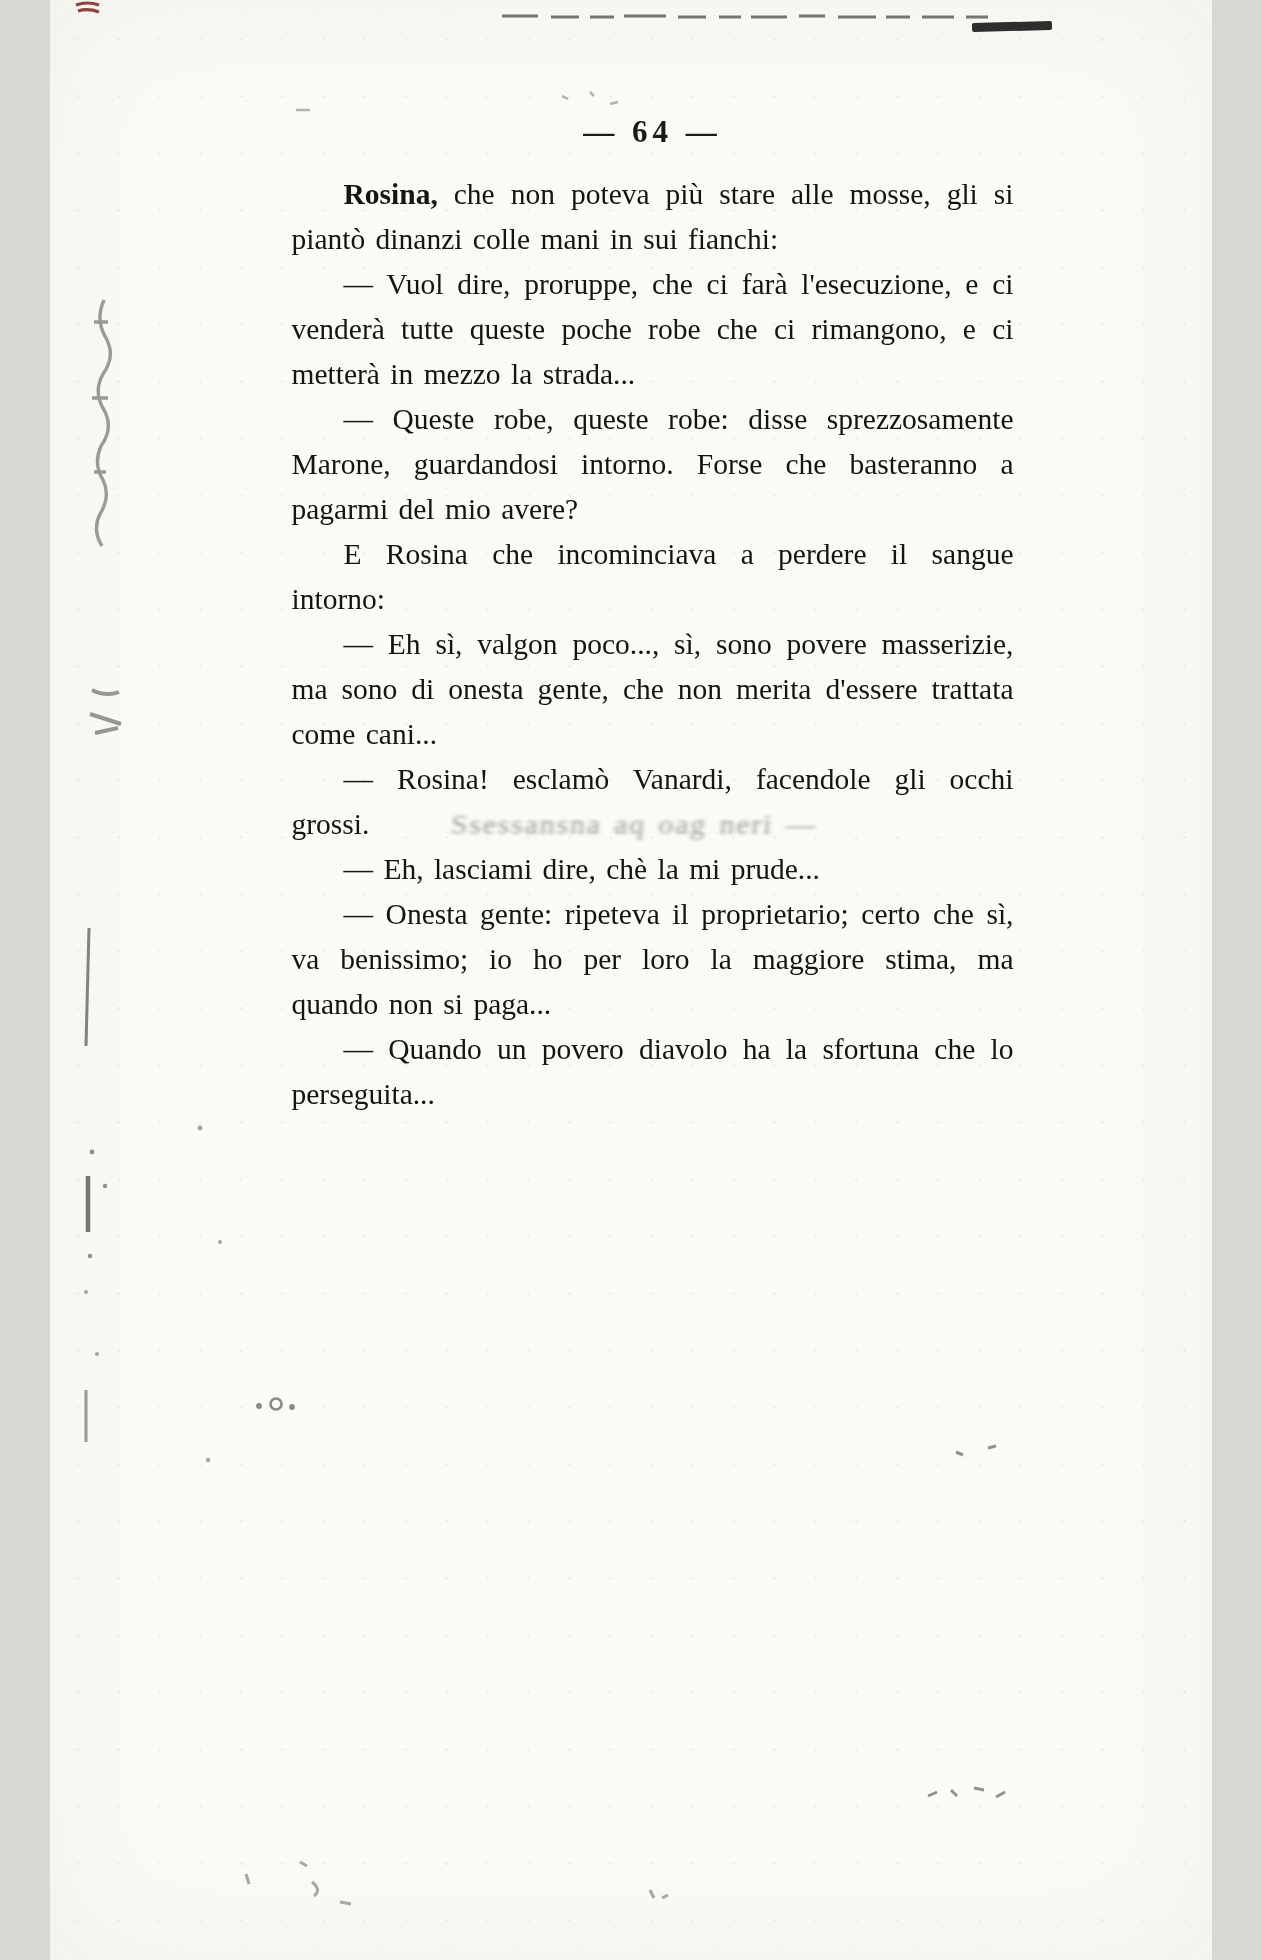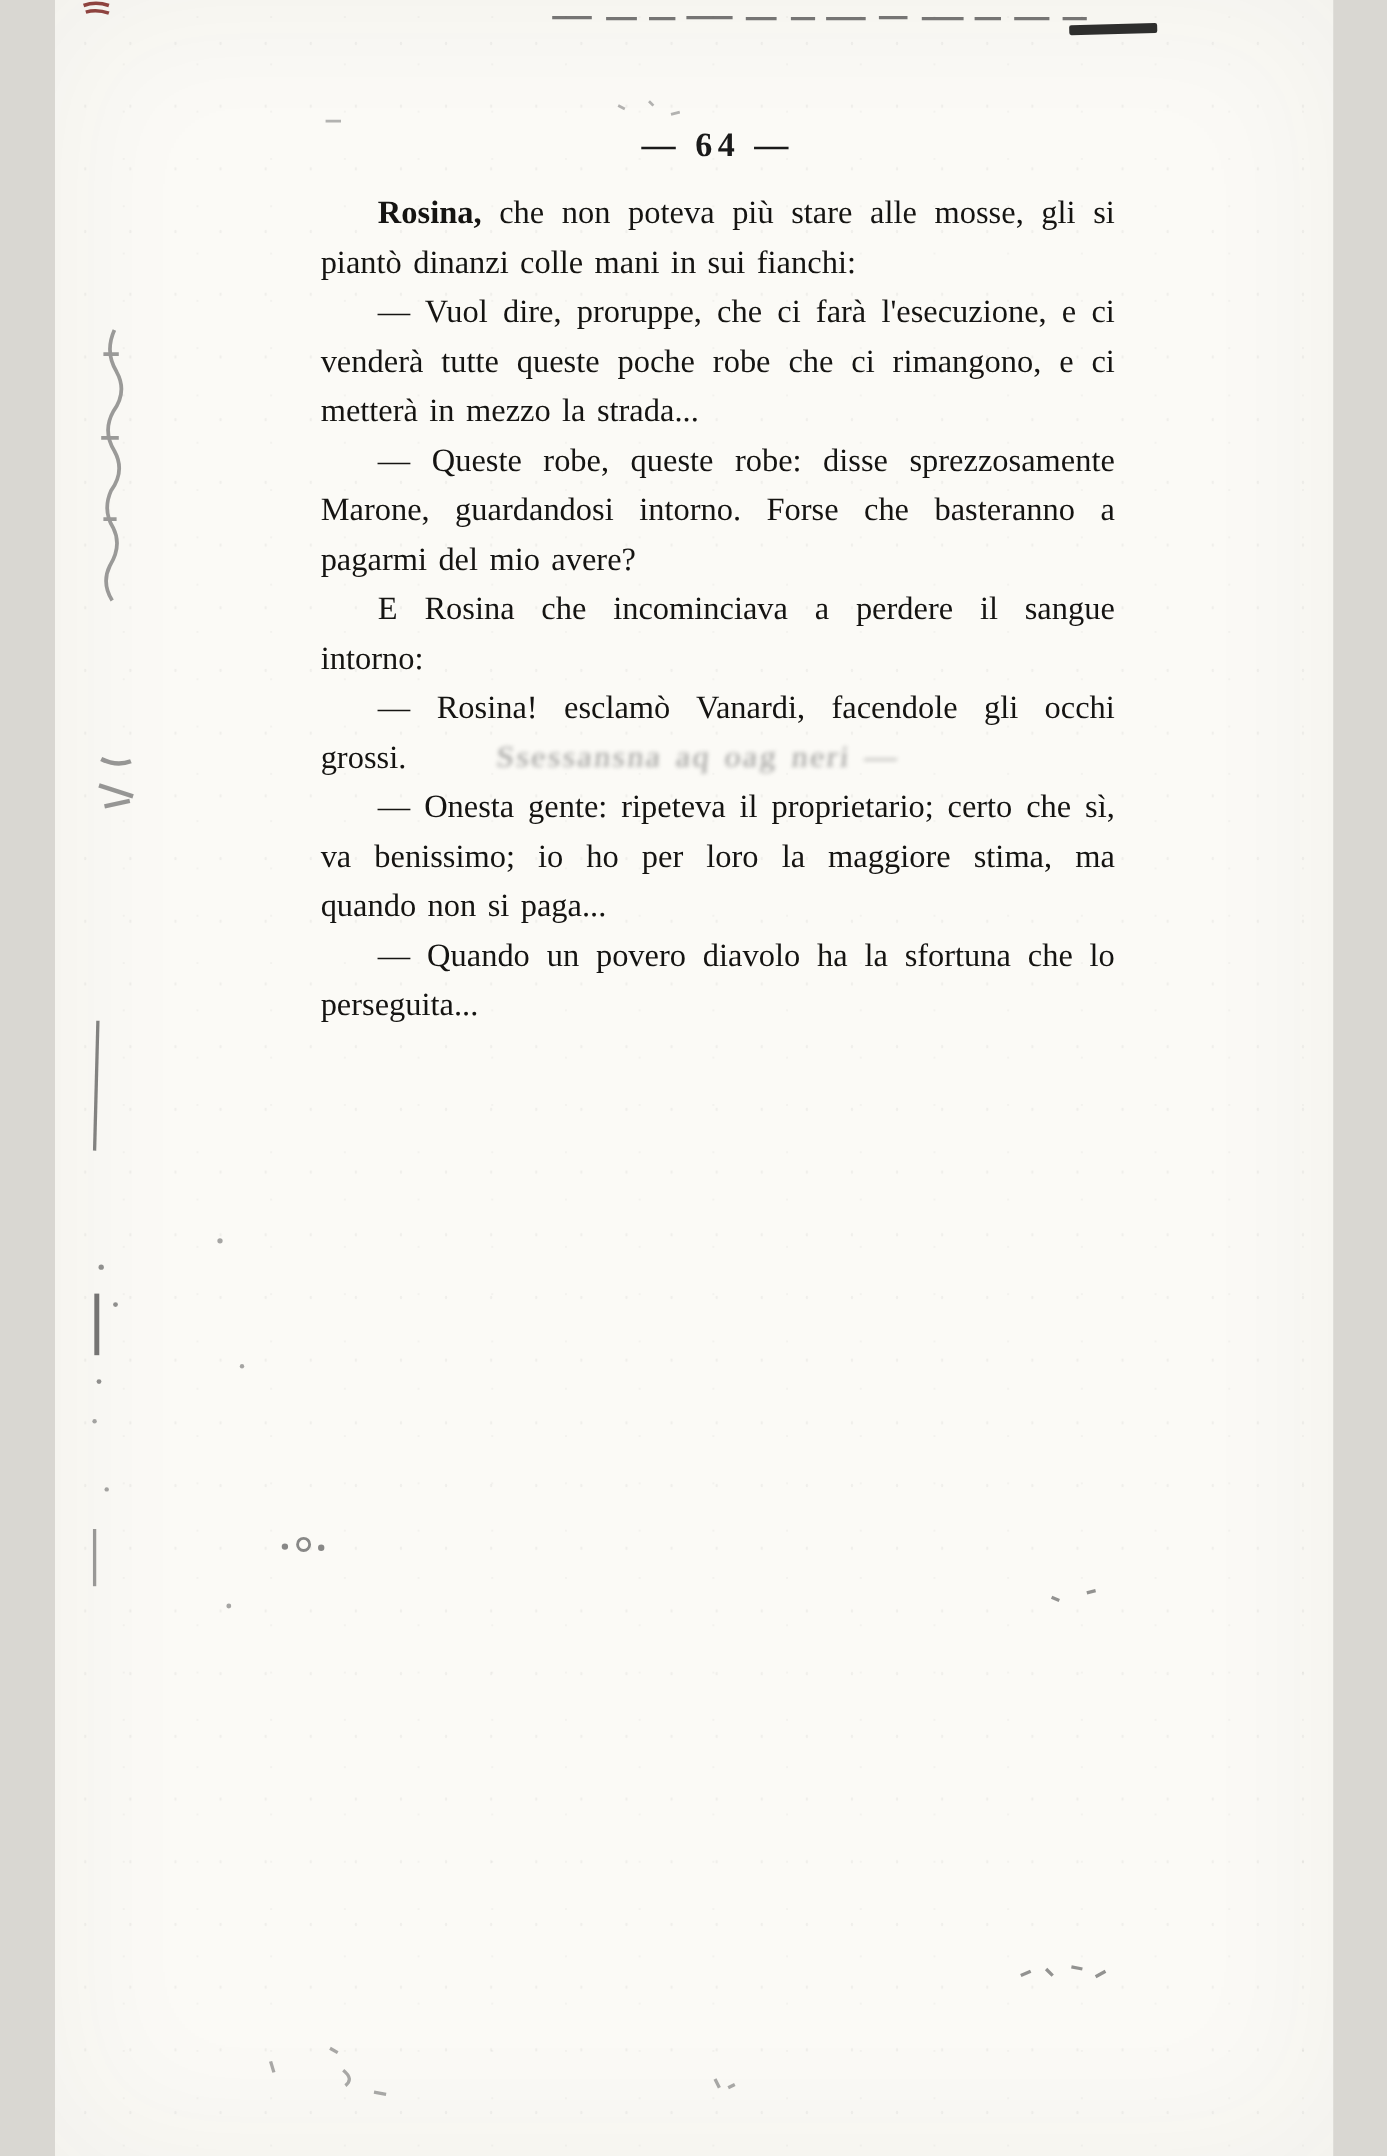--- a/index.html
+++ b/index.html
@@ -100,18 +100,20 @@
     </g>
   </svg>
 
   <div class="page-number">— 64 —</div>
 
   <div class="text-block" id="paragraphs">
       <p class="para"><span class="seg-bold">Rosina,</span><span> che non poteva più stare alle mosse, gli si piantò dinanzi colle mani in sui fianchi:</span></p>
       <p class="para"><span>— Vuol dire, proruppe, che ci farà l'</span><span class="seg-italic">esecuzione</span><span>, e ci venderà tutte queste poche robe che ci rimangono, e ci metterà in mezzo la strada...</span></p>
       <p class="para"><span>— Queste robe, queste robe: disse sprezzosamente Marone, guardandosi intorno. Forse che basteranno a pagarmi del mio avere?</span></p>
       <p class="para"><span>E Rosina che incominciava a perdere il sangue intorno:</span></p>
+      <p class="para"><span>— Eh sì, valgon poco..., sì, sono povere masserizie, ma sono di onesta gente, che non merita d'essere trattata come cani...</span></p>
       <p class="para"><span>— Rosina! esclamò Vanardi, facendole gli occhi grossi.</span><span class="seg-smudge">Ssessansna aq oag neri —</span></p>
+      <p class="para"><span>— Eh, lasciami dire, chè la mi prude...</span></p>
       <p class="para"><span>— Onesta gente: ripeteva il proprietario; certo </span><span class="seg-italic">che sì</span><span>, va benissimo; io ho per loro la maggiore stima, ma quando non si paga...</span></p>
       <p class="para"><span>— Quando un povero diavolo ha la sfortuna che lo perseguita...</span></p>
     </div>
 
 </div>
 
 </body></html>

